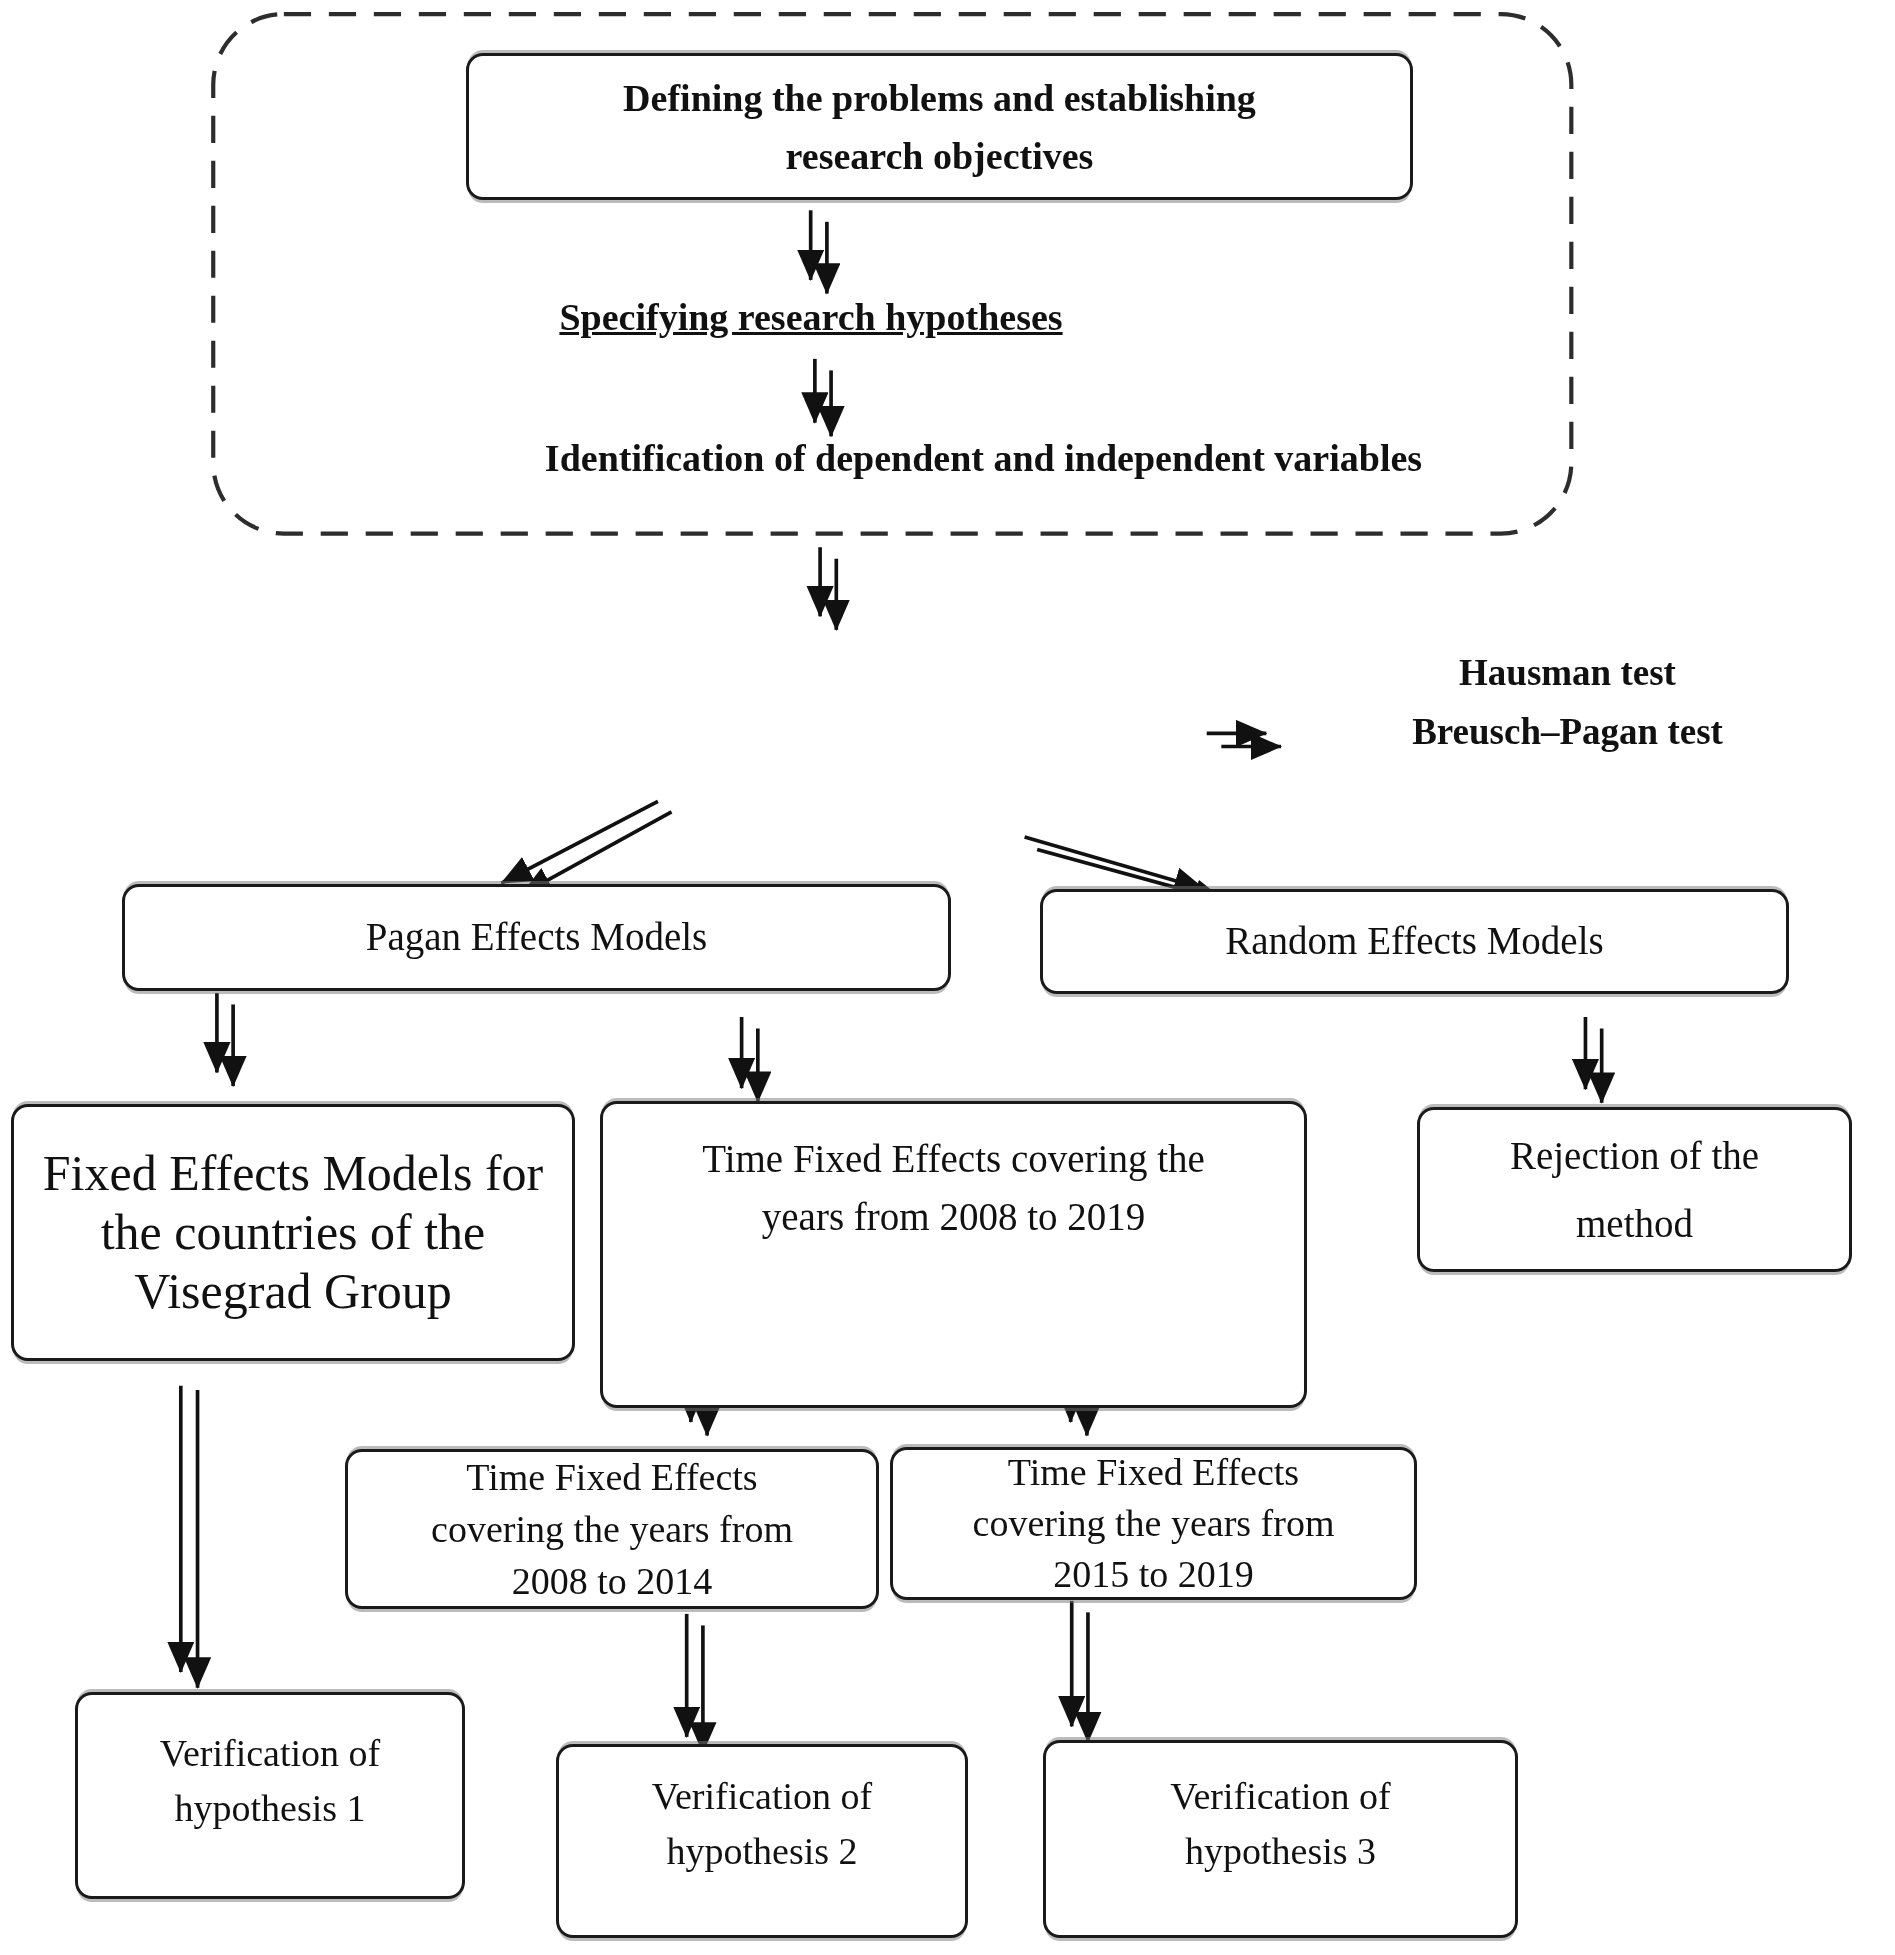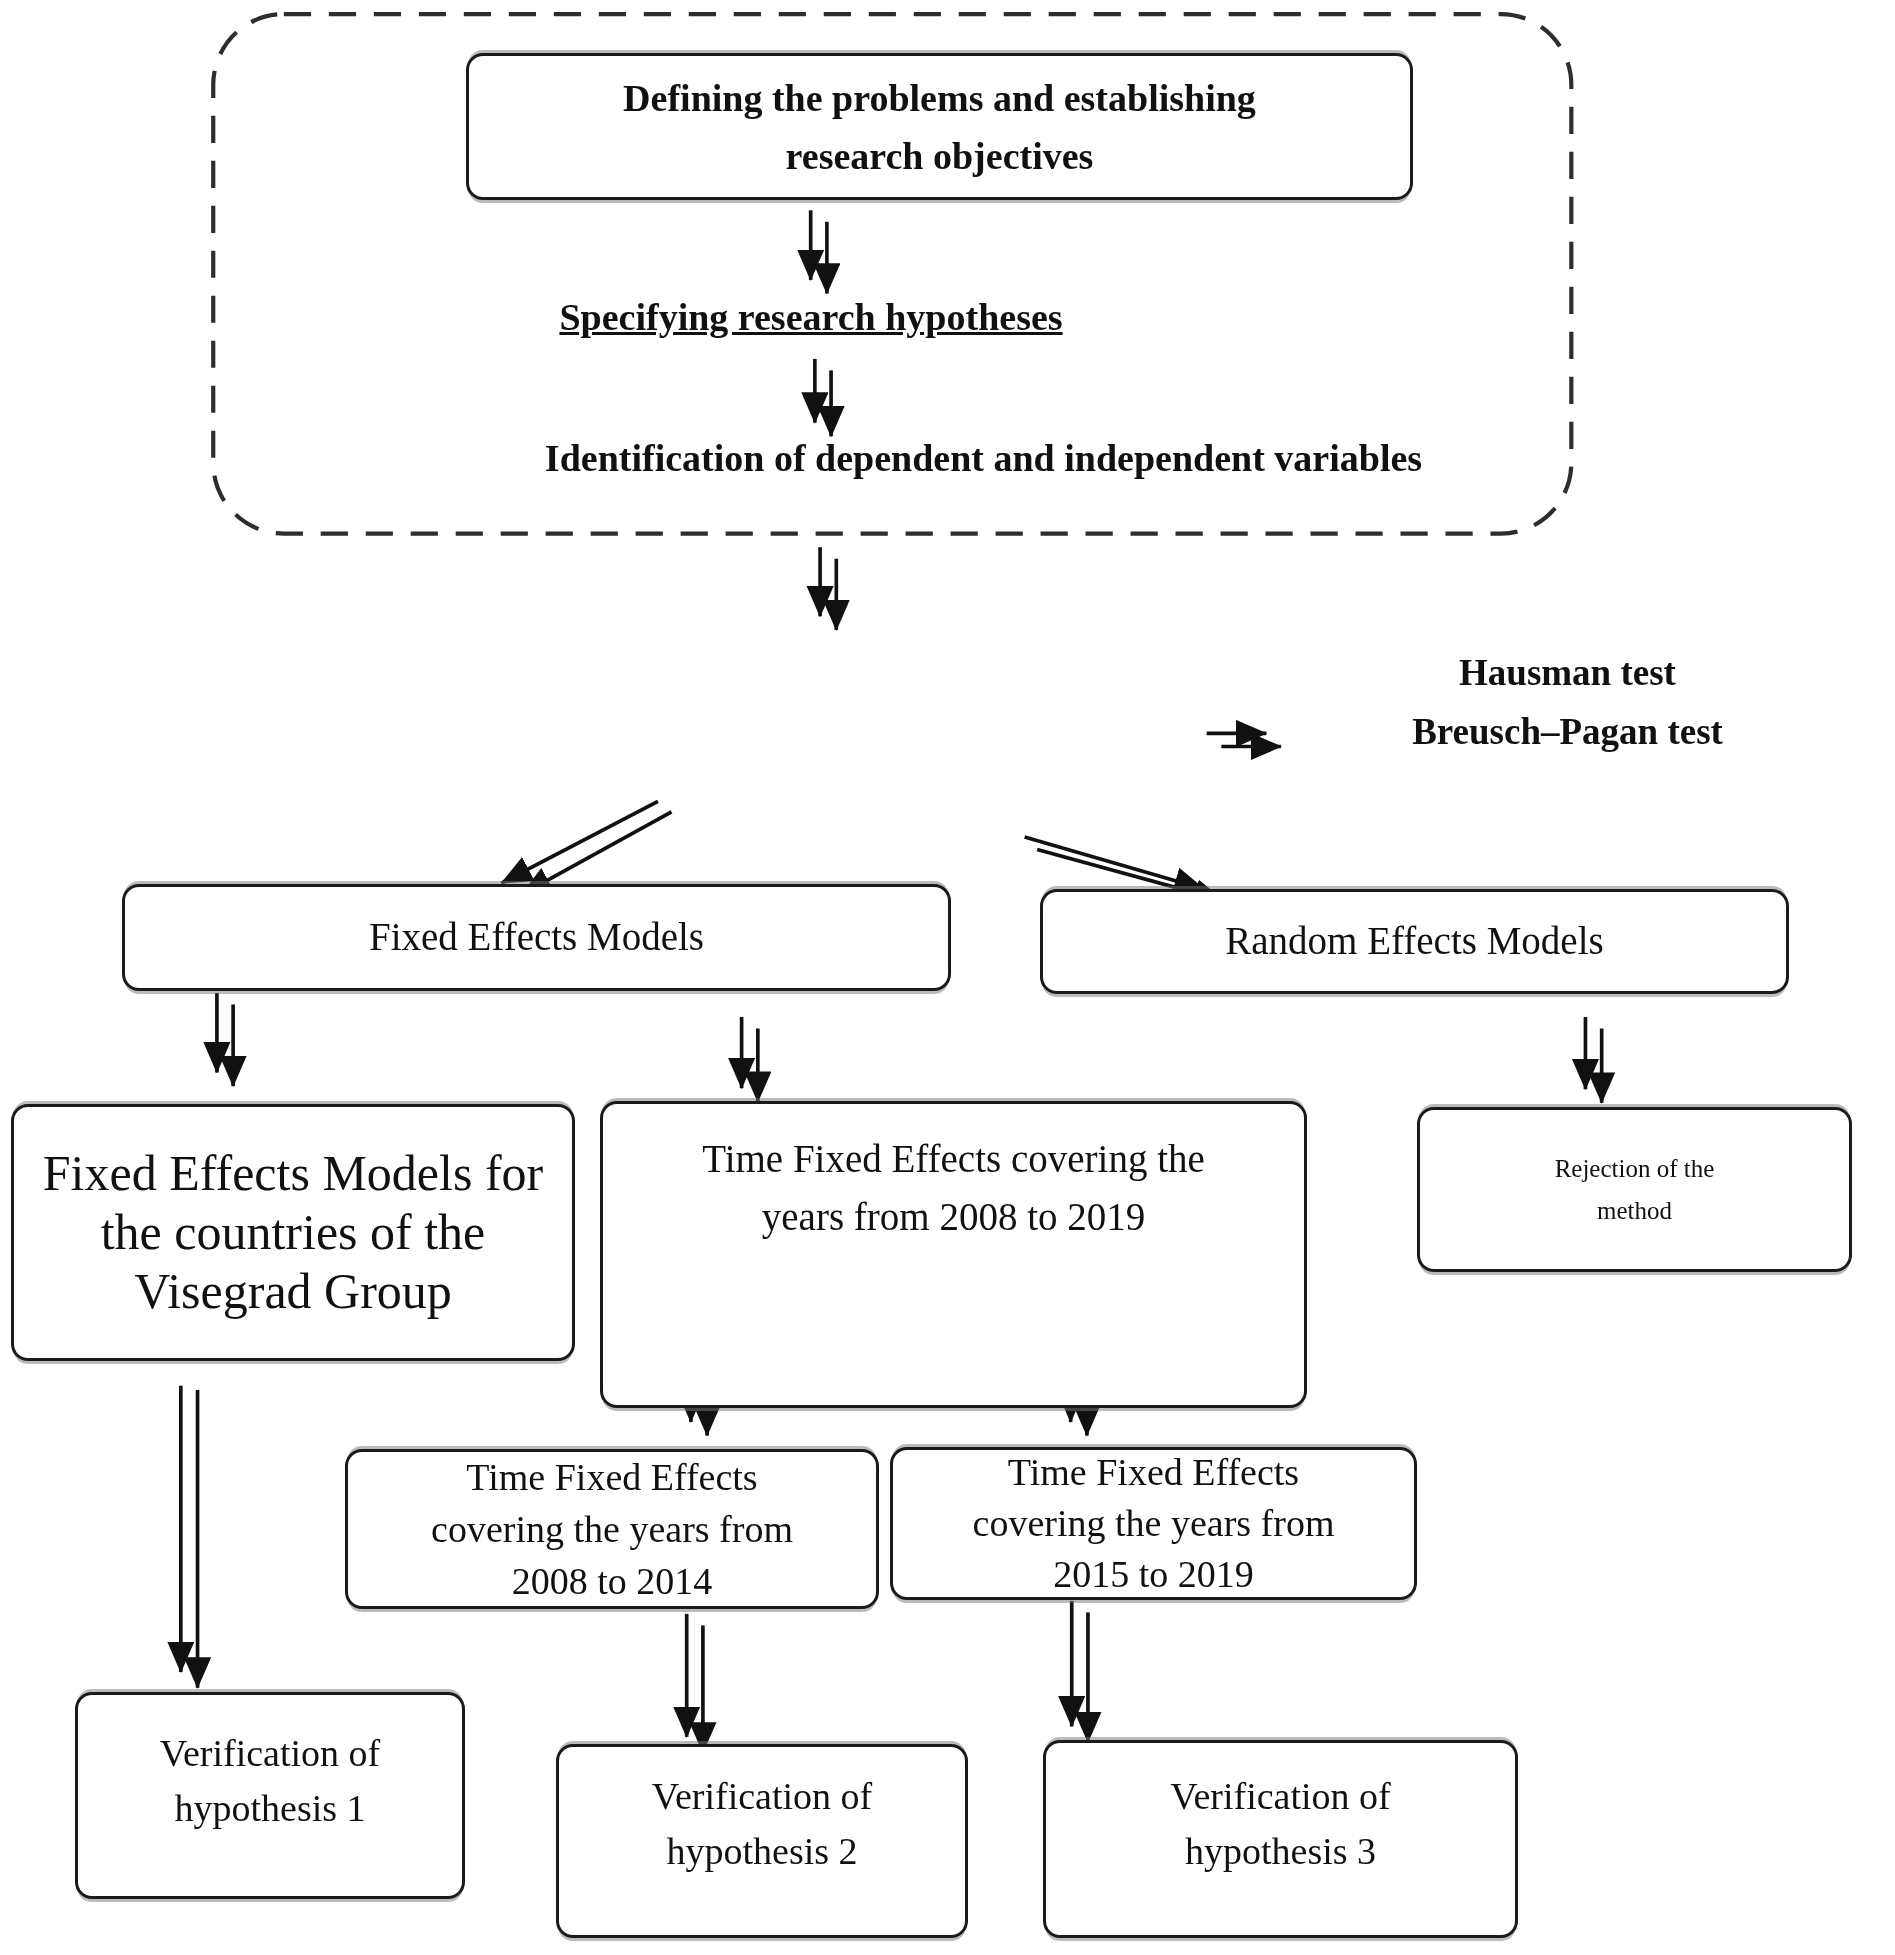--- a/index.html
+++ b/index.html
@@ -48,21 +48,21 @@
     background:var(--background);
     border:4.2px solid #414141;border-radius:25px;
     box-shadow:10.5px 10.5px 0 -1px var(--shadow);
     box-sizing:border-box;
   }
   .t-tests{left:1319px;top:639px;width:497px;height:126px;font-size:37px;line-height:59px;justify-content:center;}
   .b-fixed{left:122px;top:884px;width:829px;height:107px;font-size:39px;}
   .b-random{left:1040px;top:889px;width:749px;height:105px;font-size:39px;}
   .b-visegrad{left:11px;top:1104px;width:564px;height:257px;font-size:50px;line-height:59px;}
   .b-tfe-big{left:600px;top:1101px;width:707px;height:307px;font-size:39px;line-height:58px;padding-top:26px;}
-  .b-rejection{left:1417px;top:1107px;width:435px;height:165px;font-size:25px;line-height:42px;}
+  .b-rejection{left:1417px;top:1107px;width:435px;height:165px;font-size:39px;line-height:68px;}
   .b-tfe14{left:345px;top:1449px;width:534px;height:160px;font-size:38px;line-height:52px;}
   .b-tfe19{left:890px;top:1447px;width:527px;height:153px;font-size:38px;line-height:51px;}
   .b-verif1{left:75px;top:1692px;width:390px;height:207px;font-size:38px;line-height:55px;padding-top:31px;}
   .b-verif2{left:556px;top:1744px;width:412px;height:194px;font-size:38px;line-height:55px;padding-top:22px;}
   .b-verif3{left:1043px;top:1740px;width:475px;height:198px;font-size:38px;line-height:55px;padding-top:26px;}
 </style>
 </head>
 <body>
 
 <div class="canvas">
@@ -138,21 +138,21 @@
 research objectives</div>
 
   <div class="node bold t-specifying">Specifying research hypotheses</div>
 
   <div class="node bold t-identification">Identification of dependent and independent variables</div>
 
 
   <div class="node bold t-tests">Hausman test
 Breusch–Pagan test</div>
 
-  <div class="node boxed v-center b-fixed">Fixed Effects Models</div>
+  <div class="node boxed v-center b-fixed">Pagan Effects Models</div>
 
   <div class="node boxed v-center b-random">Random Effects Models</div>
 
   <div class="node boxed v-center b-visegrad">Fixed Effects Models for
 the countries of the
 Visegrad Group</div>
 
   <div class="node boxed v-top b-tfe-big">Time Fixed Effects covering the
 years from 2008 to 2019</div>
 

